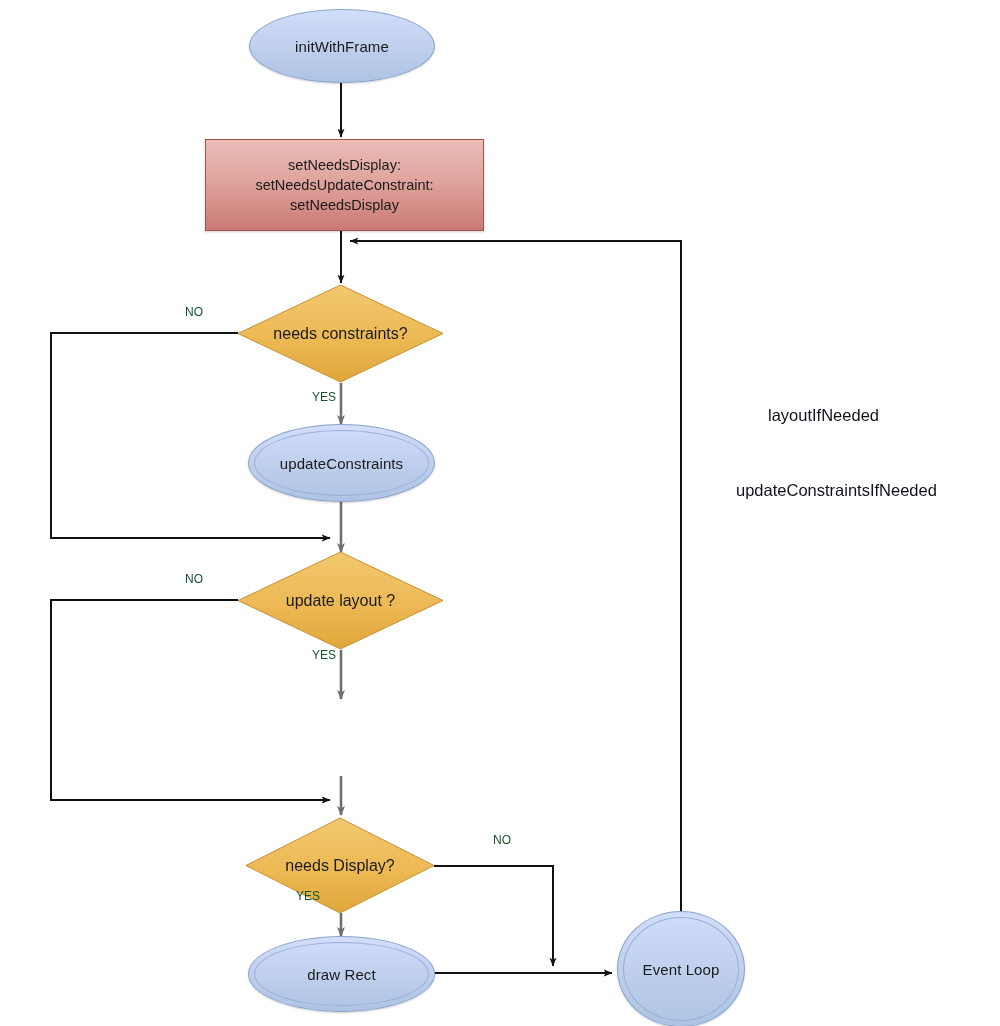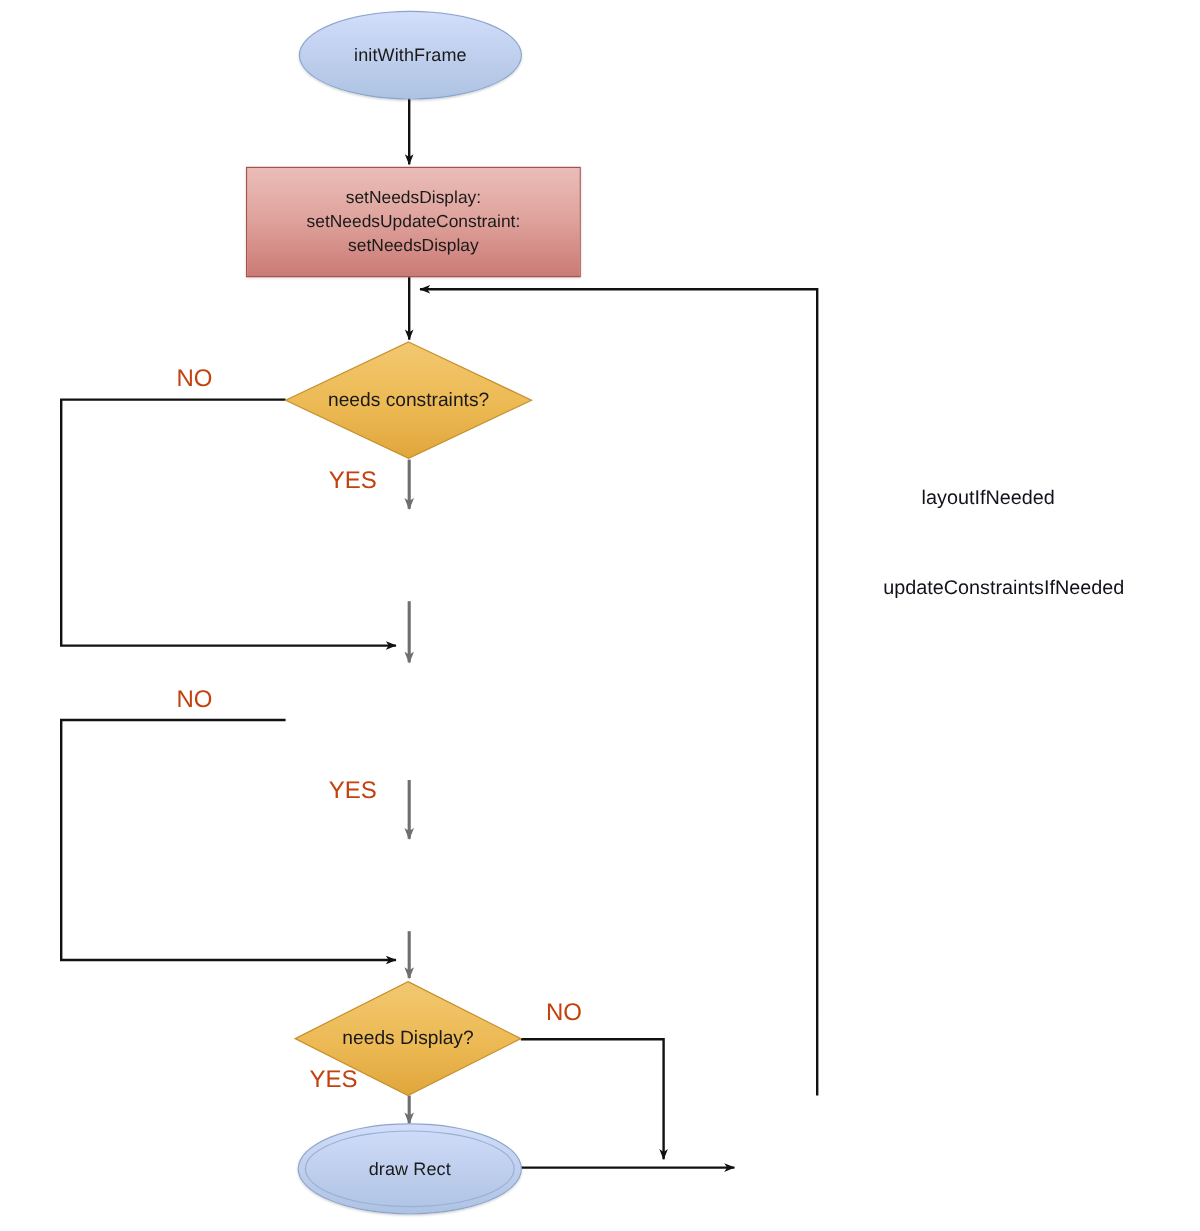--- a/index.html
+++ b/index.html
@@ -89,23 +89,24 @@
     height: 100%;
     display: flex;
     align-items: center;
     justify-content: center;
     font-size: 16px;
     color: #1a1a1a;
     white-space: nowrap;
   }
   .edgelabel {
     position: absolute;
-    font-size: 20px;
-    color: #c2410c;
+    font-size: 12px;
+    color: #14532d;
     white-space: nowrap;
+    margin-left: 38px;
   }
   .annotation {
     position: absolute;
     font-size: 16.5px;
     color: #12121c;
     white-space: nowrap;
     font-weight: 400;
   }
 </style>
 </head>
@@ -165,41 +166,60 @@
           <stop offset="0%" stop-color="#f2c86f"></stop>
           <stop offset="55%" stop-color="#ecb954"></stop>
           <stop offset="100%" stop-color="#e0a63b"></stop>
         </linearGradient>
       </defs>
       <polygon points="103.5,1 206,49.5 103.5,98 1,49.5" fill="url(#gradDiamond1)" stroke="#c7902f" stroke-width="1"></polygon>
     </svg>
     <div class="diamond-label">needs constraints?</div>
   </div>
 
-
+  <div class="node ellipse ringed" style="left:248px; top:424px; width:187px; height:78px;">
+    <span class="lbl">updateConstraints</span>
+  </div>
+
+  <div class="diamond-wrap" style="left:237px; top:551px; width:207px; height:99px;">
+    <svg class="diamond-shape" viewBox="0 0 207 99" preserveAspectRatio="none">
+      <defs>
+        <linearGradient id="gradDiamond2" x1="0" y1="0" x2="0" y2="1">
+          <stop offset="0%" stop-color="#f2c86f"></stop>
+          <stop offset="55%" stop-color="#ecb954"></stop>
+          <stop offset="100%" stop-color="#e0a63b"></stop>
+        </linearGradient>
+      </defs>
+      <polygon points="103.5,1 206,49.5 103.5,98 1,49.5" fill="url(#gradDiamond2)" stroke="#c7902f" stroke-width="1"></polygon>
+    </svg>
+    <div class="diamond-label">update layout ?</div>
+  </div>
 
 
   <div class="diamond-wrap" style="left:245px; top:817px; width:190px; height:97px;">
     <svg class="diamond-shape" viewBox="0 0 190 97" preserveAspectRatio="none">
       <defs>
         <linearGradient id="gradDiamond3" x1="0" y1="0" x2="0" y2="1">
           <stop offset="0%" stop-color="#f2c86f"></stop>
           <stop offset="55%" stop-color="#ecb954"></stop>
           <stop offset="100%" stop-color="#e0a63b"></stop>
         </linearGradient>
       </defs>
       <polygon points="95,1 189,48.5 95,96 1,48.5" fill="url(#gradDiamond3)" stroke="#c7902f" stroke-width="1"></polygon>
     </svg>
     <div class="diamond-label">needs Display?</div>
   </div>
 
   <div class="node ellipse ringed" style="left:248px; top:936px; width:187px; height:76px;">
     <span class="lbl">draw Rect</span>
   </div>
 
+  <div class="node ellipse ringed" style="left:617px; top:911px; width:128px; height:116px;">
+    <span class="lbl">Event Loop</span>
+  </div>
 
   <div class="edgelabel" style="left:147px; top:305px;">NO</div>
 
   <div class="edgelabel" style="left:274px; top:390px;">YES</div>
 
   <div class="edgelabel" style="left:147px; top:572px;">NO</div>
 
   <div class="edgelabel" style="left:274px; top:648px;">YES</div>
 
   <div class="edgelabel" style="left:455px; top:833px;">NO</div>

